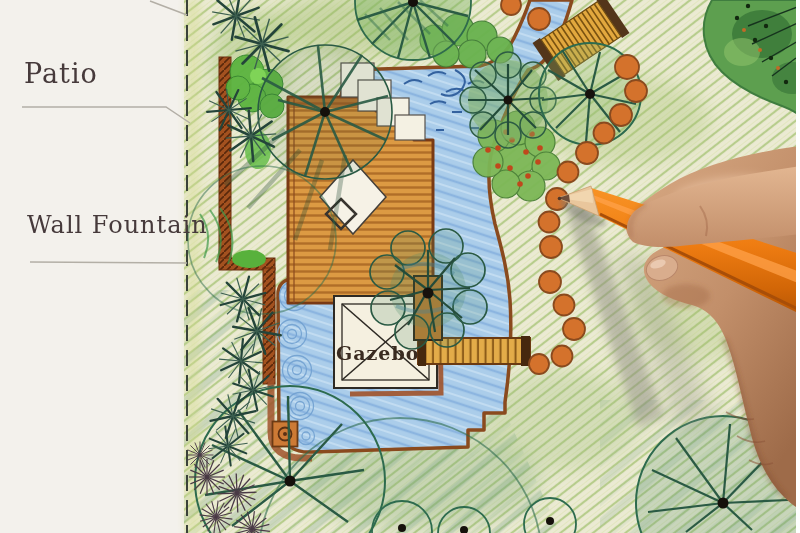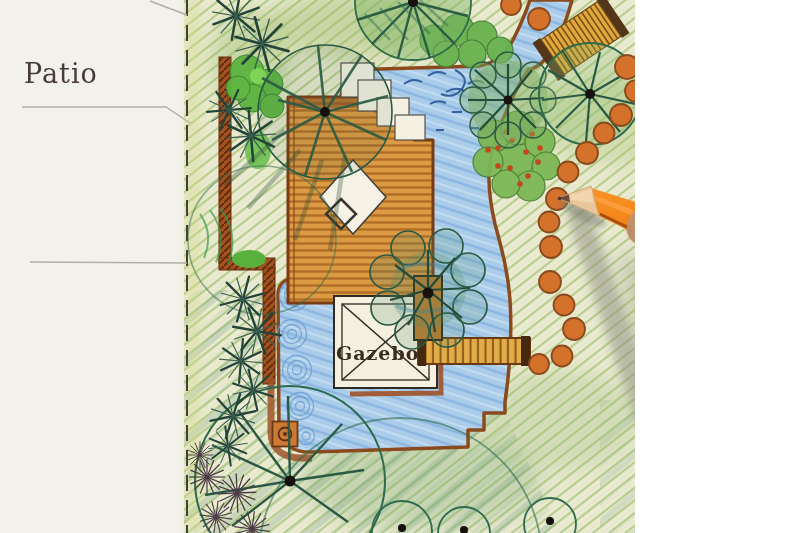--- a/index.html
+++ b/index.html
@@ -1,16 +1,16 @@
 <!DOCTYPE html>
 <html><head>
 <meta charset="utf-8">
 <style>
   html,body{margin:0;padding:0;background:#fff;}
-  .stage{position:relative;width:635px;height:533px;overflow:hidden;background:#f3f1ec;
+  .stage{position:relative;width:796px;height:533px;overflow:hidden;background:#f3f1ec;
          font-family:"Liberation Sans",sans-serif;box-shadow:inset 0 0 70px rgba(80,75,50,.12);}
   .stage svg{position:absolute;left:0;top:0;}
   .lbl{position:absolute;font-family:"DejaVu Serif",serif;color:#463a3b;}
   .lbl-patio{left:24px;top:58px;font-size:27px;letter-spacing:1px;}
   .lbl-wall{left:27px;top:211px;font-size:24px;letter-spacing:1px;}
   .lbl-gazebo{left:336px;top:342px;width:100px;text-align:left;font-size:19px;
               font-weight:bold;color:#3a2b20;letter-spacing:1px;}
 </style>
 </head>
 <body>
@@ -511,14 +511,15 @@
     <path d="M631,238 C627,224 633,211 646,204" stroke="rgba(150,90,60,0.45)" stroke-width="3" fill="none" filter="url(#bS)"></path>
     <path d="M700,206 q10,14 6,30" stroke="rgba(150,90,60,0.35)" stroke-width="2" fill="none"></path>
   </g>
   <g>
     <ellipse cx="662" cy="268" rx="16" ry="12" fill="#d9ad8d" stroke="#b9876a" stroke-width="1" transform="rotate(-18 662 268)"></ellipse>
     <ellipse cx="658" cy="264" rx="8" ry="4" fill="rgba(245,220,200,0.6)" transform="rotate(-18 658 264)"></ellipse>
   </g>
 </svg>
 
 <div class="lbl lbl-patio">Patio</div>
+<div class="lbl lbl-wall">Wall Fountain</div>
 <div class="lbl lbl-gazebo">Gazebo</div>
 </div>
 
 </body></html>

